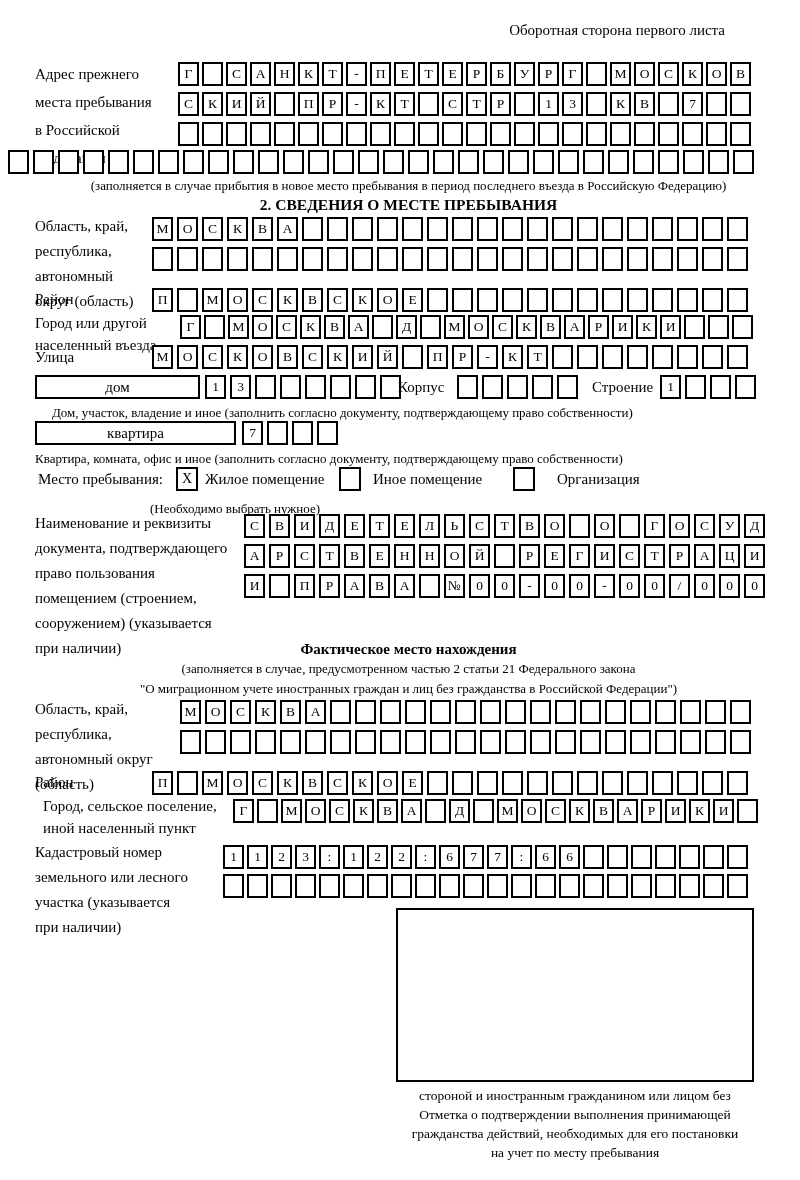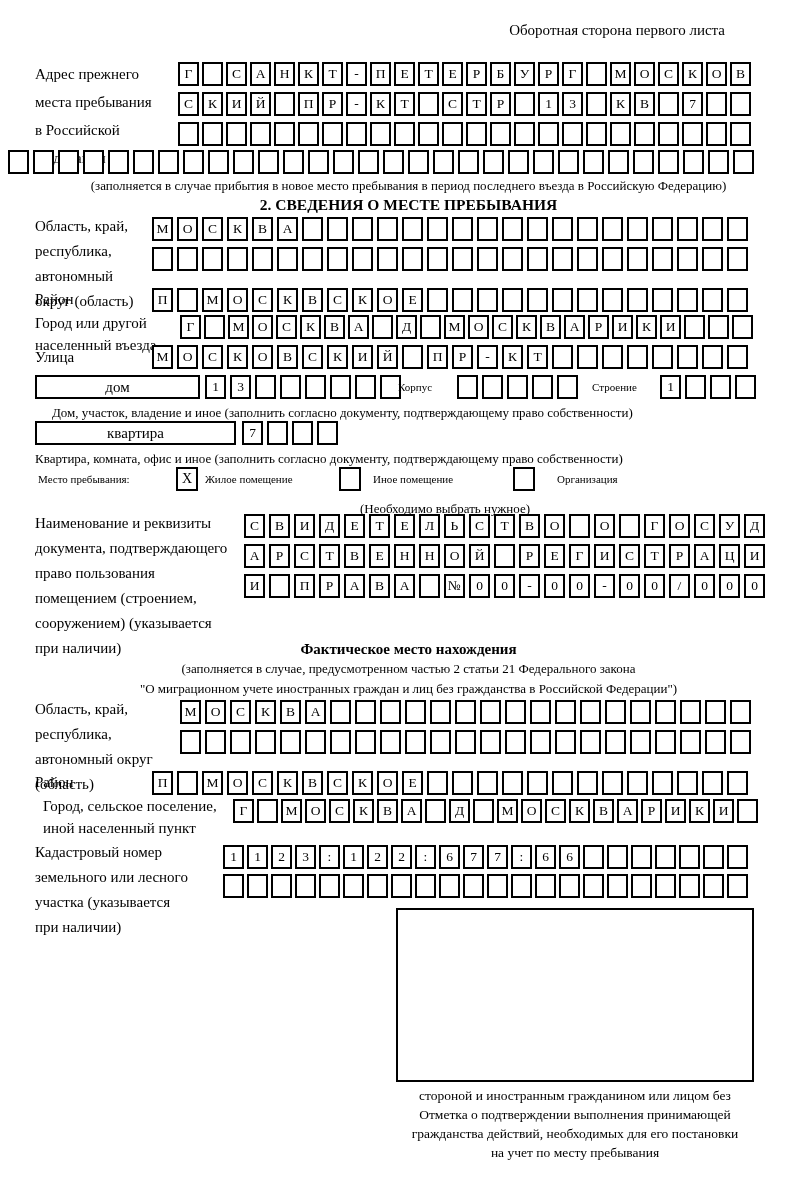--- a/index.html
+++ b/index.html
@@ -11,21 +11,21 @@
   .cellrow.g4 { gap:4px; }
   .cell { flex:0 0 21px; width:21px; height:24px; border:2px solid #000;
           display:flex; align-items:center; justify-content:center;
           font-size:13.5px; line-height:1; background:#fff; }
   .label { position:absolute; font-size:15px; line-height:25px; }
   .note { position:absolute; font-size:13px; white-space:nowrap; }
   .center { left:0; width:800px; text-align:center;padding-left:17px; }
   .title { position:absolute; font-weight:bold; font-size:15.5px; }
   .widebox { position:absolute; height:24px; border:2px solid #000; display:flex;
              align-items:center; justify-content:center; font-size:15px; background:#fff; }
-  .inline-lbl { position:absolute; font-size:11px; line-height:24px; white-space:nowrap; }
+  .inline-lbl { position:absolute; font-size:15px; line-height:24px; white-space:nowrap; }
   .cb { position:absolute; width:22px; height:24px; border:2px solid #000; display:flex;
         align-items:center; justify-content:center; font-size:14px; background:#fff; }
   .stamp { position:absolute; border:2px solid #000; background:#fff; }
   .caption { position:absolute; font-size:13.5px; line-height:19px; text-align:center; }
 </style>
 </head>
 <body>
 
 <div class="page">
 
@@ -334,21 +334,21 @@
     </div>
   <div class="note" style="left:35px; top:451px;">Квартира, комната, офис и иное (заполнить согласно документу, подтверждающему право собственности)</div>
 
   <div class="inline-lbl" style="left:38px; top:467px;">Место пребывания:</div>
   <div class="cb" style="left:176px; top:467px;">X</div>
   <div class="inline-lbl" style="left:205px; top:467px;">Жилое помещение</div>
   <div class="cb" style="left:339px; top:467px;"></div>
   <div class="inline-lbl" style="left:373px; top:467px;">Иное помещение</div>
   <div class="cb" style="left:513px; top:467px;"></div>
   <div class="inline-lbl" style="left:557px; top:467px;">Организация</div>
-  <div class="note" style="left:150px; top:501px; width:380px; text-align:right;">(Необходимо выбрать нужное)</div>
+  <div class="note" style="left:150px; top:501px; width:380px; text-align:left;">(Необходимо выбрать нужное)</div>
 
   <div class="label" style="left:35px; top:511px;">
       <div>Наименование и реквизиты</div>
       <div>документа, подтверждающего</div>
       <div>право пользования</div>
       <div>помещением (строением,</div>
       <div>сооружением) (указывается</div>
       <div>при наличии)</div>
     </div>
   <div class="cellrow g4" style="left:244px; top:514px;">

